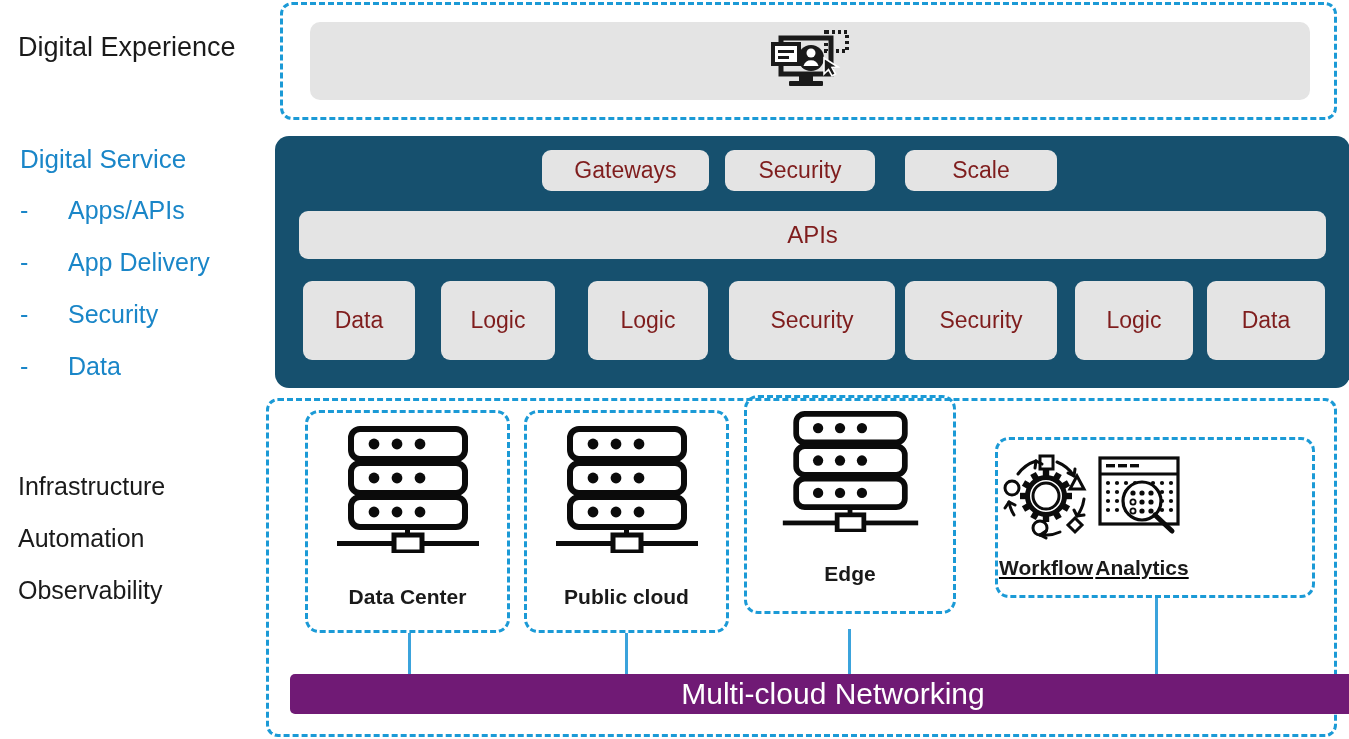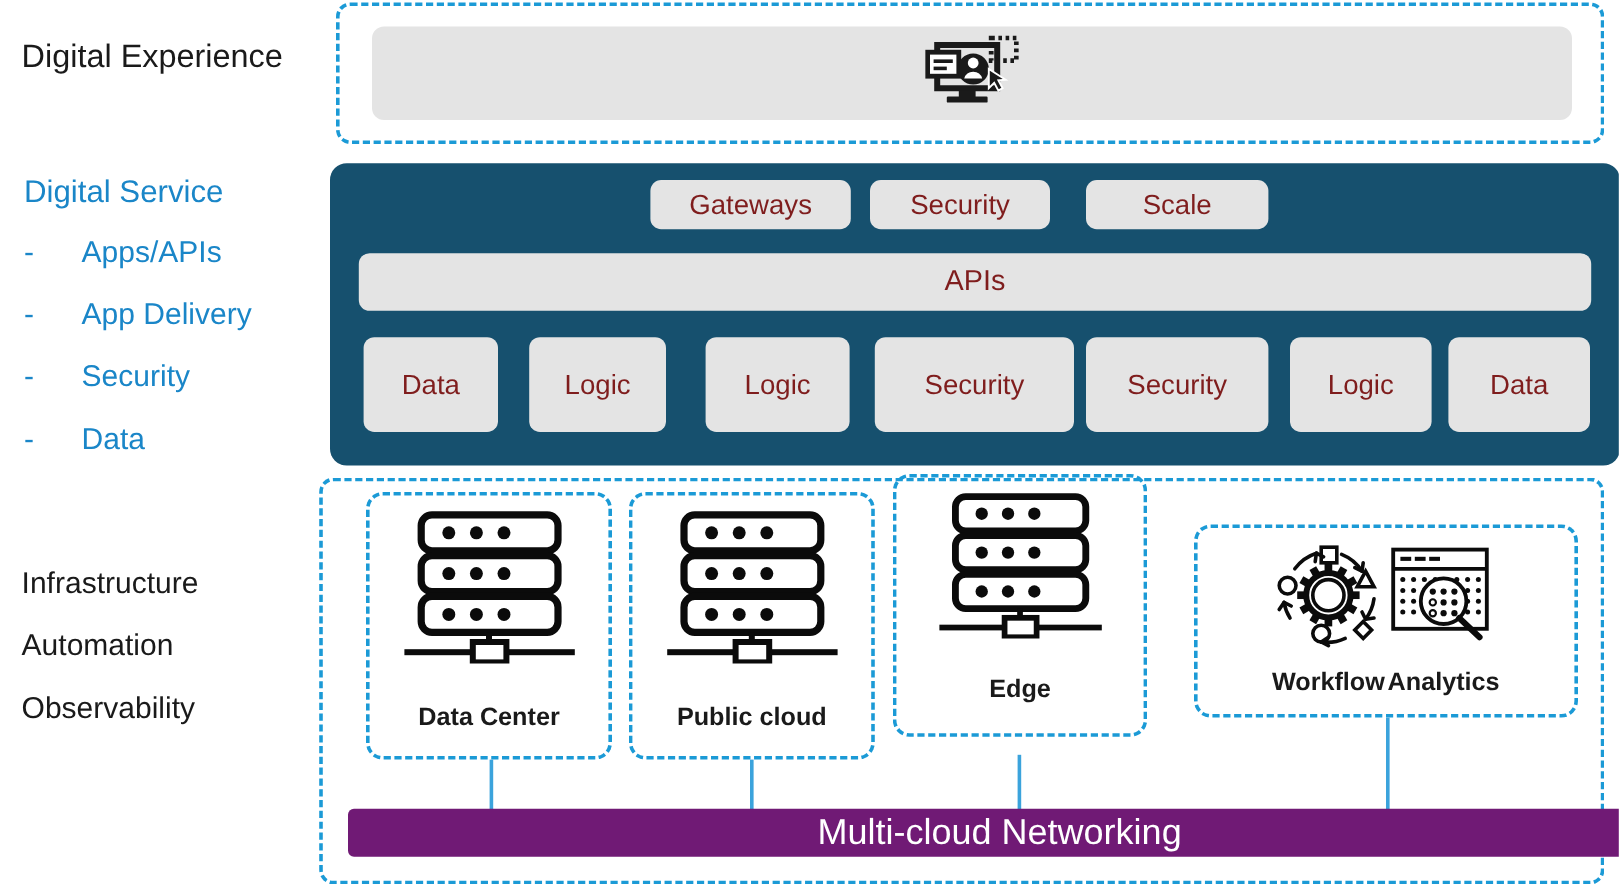--- a/index.html
+++ b/index.html
@@ -141,23 +141,24 @@
   .box-dc .infra-label   { margin-top: 28px; }
   .box-pc .infra-label   { margin-top: 28px; }
   .box-edge .infra-label { margin-top: 26px; }
 
   
   .wa-grid {
     position: absolute;
     inset: 0;
     display: flex;
     align-items: flex-start;
-    justify-content: center;
+    justify-content: flex-start;
     padding-top: 12px;
     box-sizing: border-box;
+    text-decoration: underline;
   }
   .wa-cell { display: flex; flex-direction: column; align-items: center; }
   .wa-label {
     margin-top: 12px;
     font-size: 21px;
     font-weight: bold;
     color: #1a1a1a;
     white-space: nowrap;
   }
 

